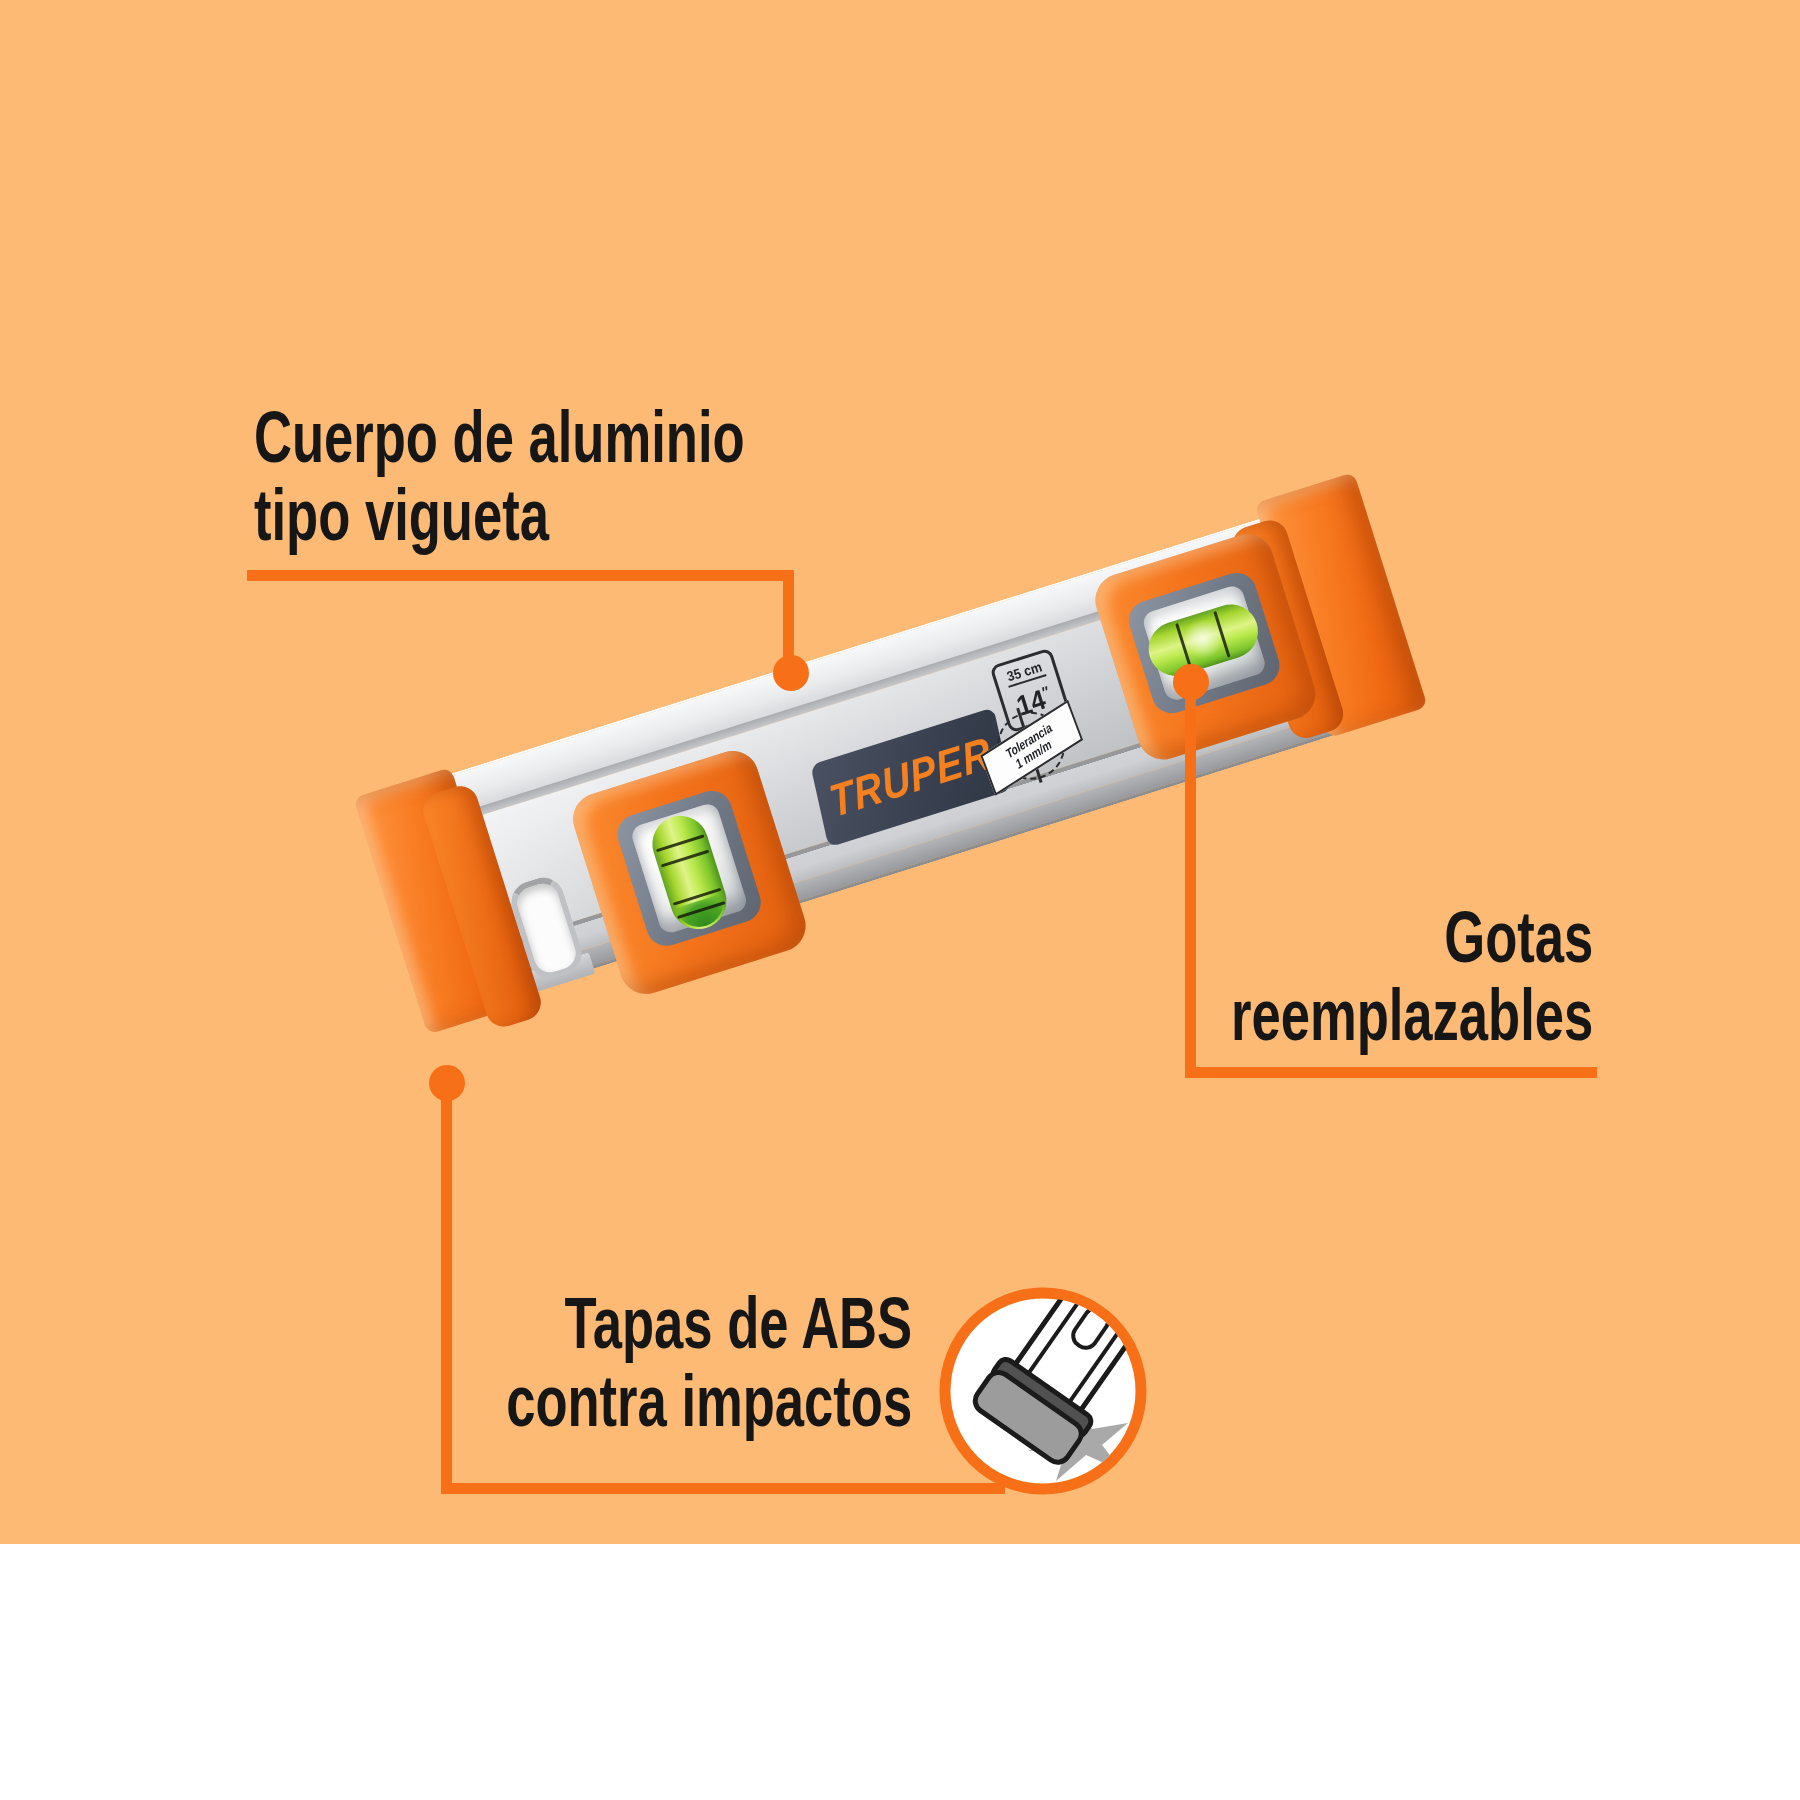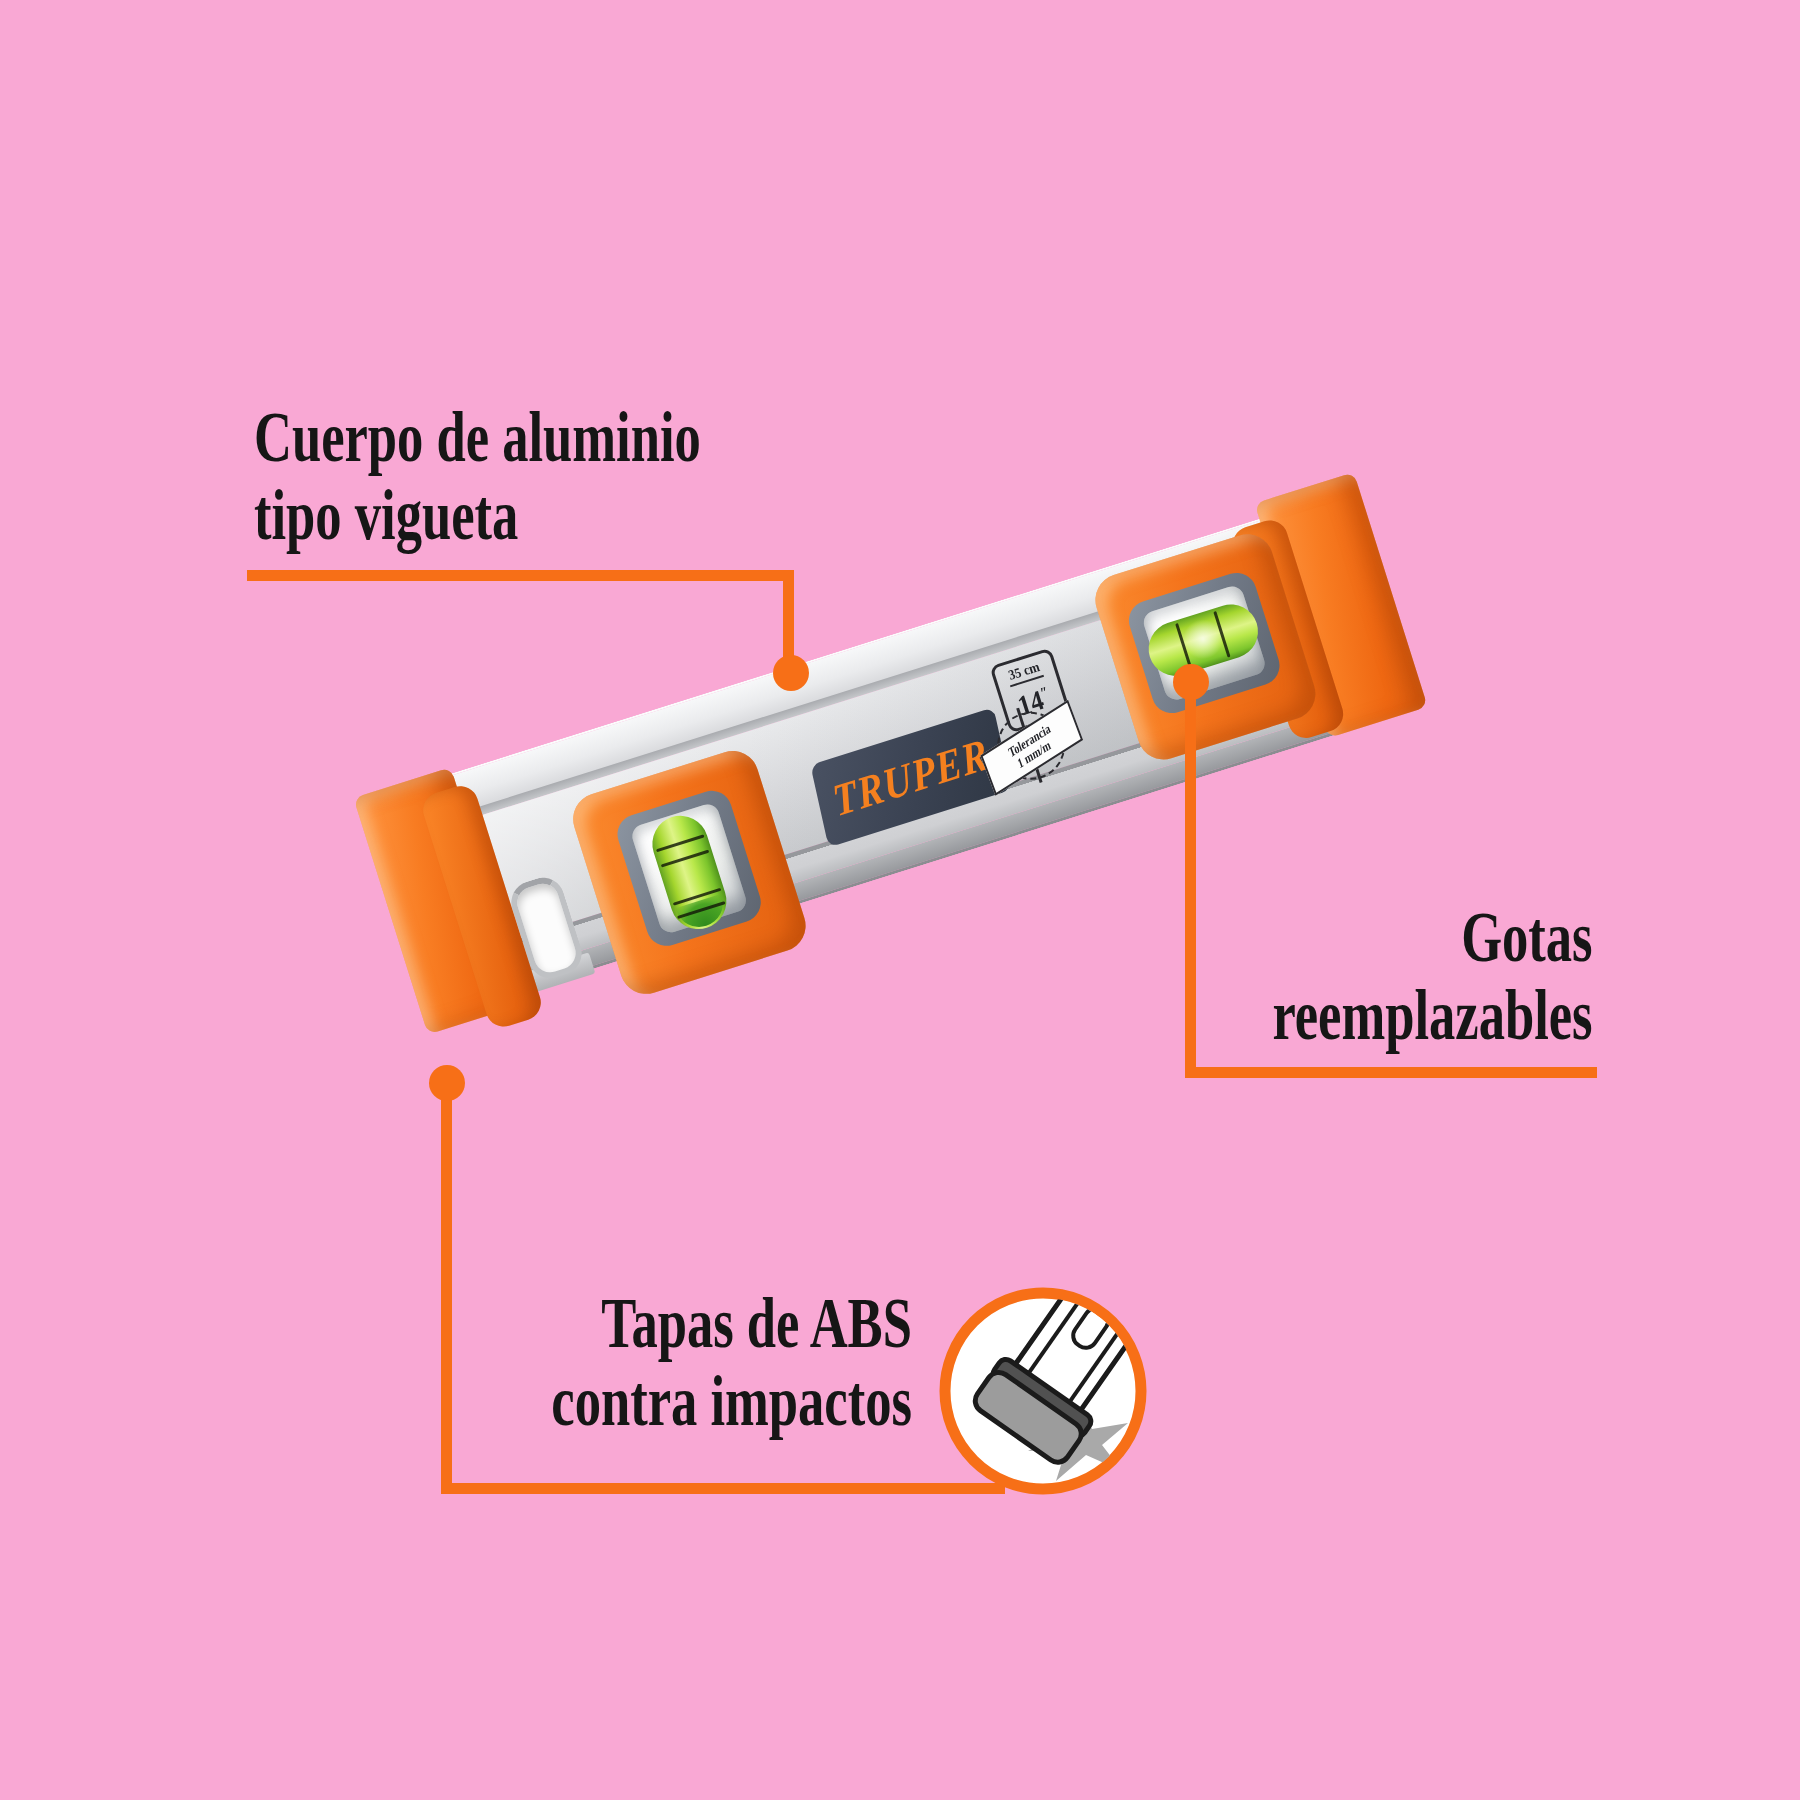--- a/index.html
+++ b/index.html
@@ -1,17 +1,17 @@
 <!DOCTYPE html>
 <html><head>
 <meta charset="utf-8">
 <style>
   html,body{margin:0;padding:0;background:#ffffff;}
   body{width:1800px;height:1800px;overflow:hidden;font-family:"Liberation Sans",sans-serif;}
-  .stage{position:relative;width:1800px;height:1800px;background:#f9a8d4;font-family:Liberation Serif, serif;}
+  .stage{position:relative;width:1800px;height:1544px;background:#fdba74;}
 
   
   .co{position:absolute;font-weight:700;color:#161616;font-size:72px;line-height:78px;white-space:nowrap;}
   .co.l{transform:scaleX(.73);transform-origin:0 0;text-align:left;}
   .co.r{transform:scaleX(.73);transform-origin:100% 0;text-align:right;}
   .co-body{left:254px;top:398px;}
   .co-vials{right:207px;top:898px;}
   .co-caps{right:888px;top:1284px;}
 
   

